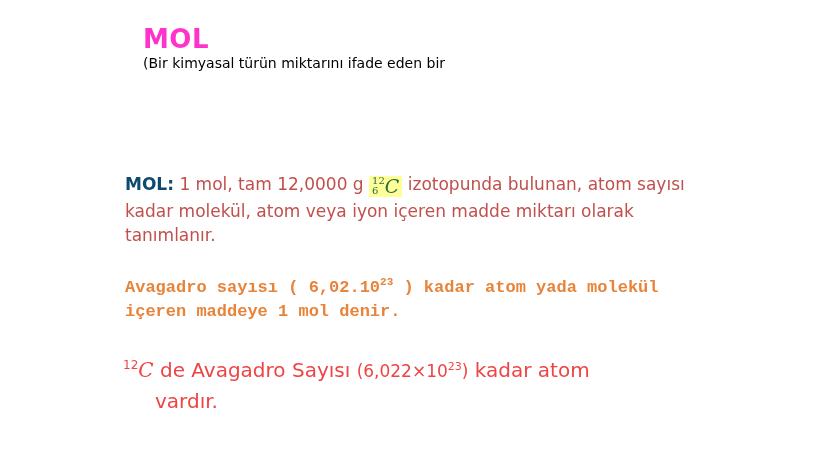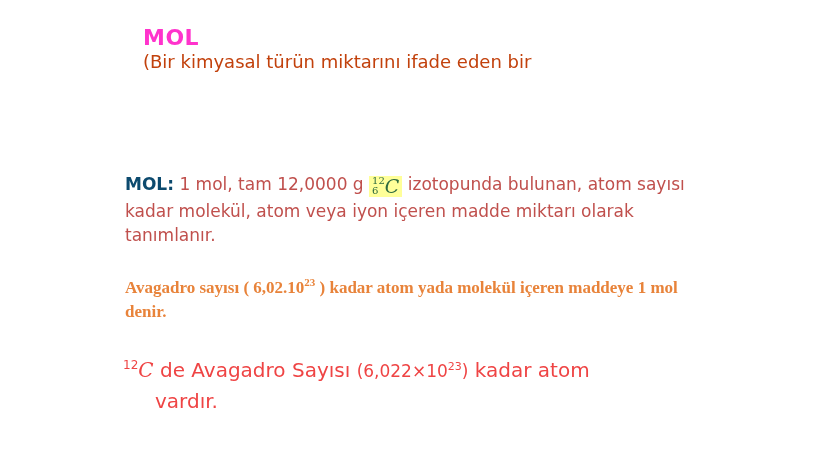--- a/index.html
+++ b/index.html
@@ -23,30 +23,30 @@
   
   .title-block {
     position: absolute;
     left: 143px;
     top: 26px;
     width: 620px;
   }
   .mol-title {
     font-family: "DejaVu Sans", sans-serif;
     font-weight: bold;
-    font-size: 22px;
+    font-size: 26px;
     color: #ff33cc;
     letter-spacing: 0.5px;
     line-height: 1.05;
     margin: 0 0 2px 0;
   }
   .title-sub {
     font-family: "DejaVu Sans", sans-serif;
-    font-size: 18px;
-    color: #c2410c;
+    font-size: 14px;
+    color: #000000;
     line-height: 1.22;
     margin: 0;
   }
   .title-sub .line2 {
     display: block;
   }
   .title-sub2 {
     font-family: "DejaVu Sans", sans-serif;
     font-size: 20px;
     color: #222222;
@@ -98,21 +98,21 @@
     color: #2e6b3f;
     vertical-align: middle;
   }
 
   
   .avogadro {
     position: absolute;
     left: 125px;
     top: 275px;
     width: 580px;
-    font-family: Liberation Serif, serif;
+    font-family: Liberation Mono, monospace;
     font-weight: bold;
     font-size: 17px;
     color: #e8833a;
     line-height: 1.45;
   }
   .avogadro sup {
     font-size: 11px;
     vertical-align: super;
   }
 

